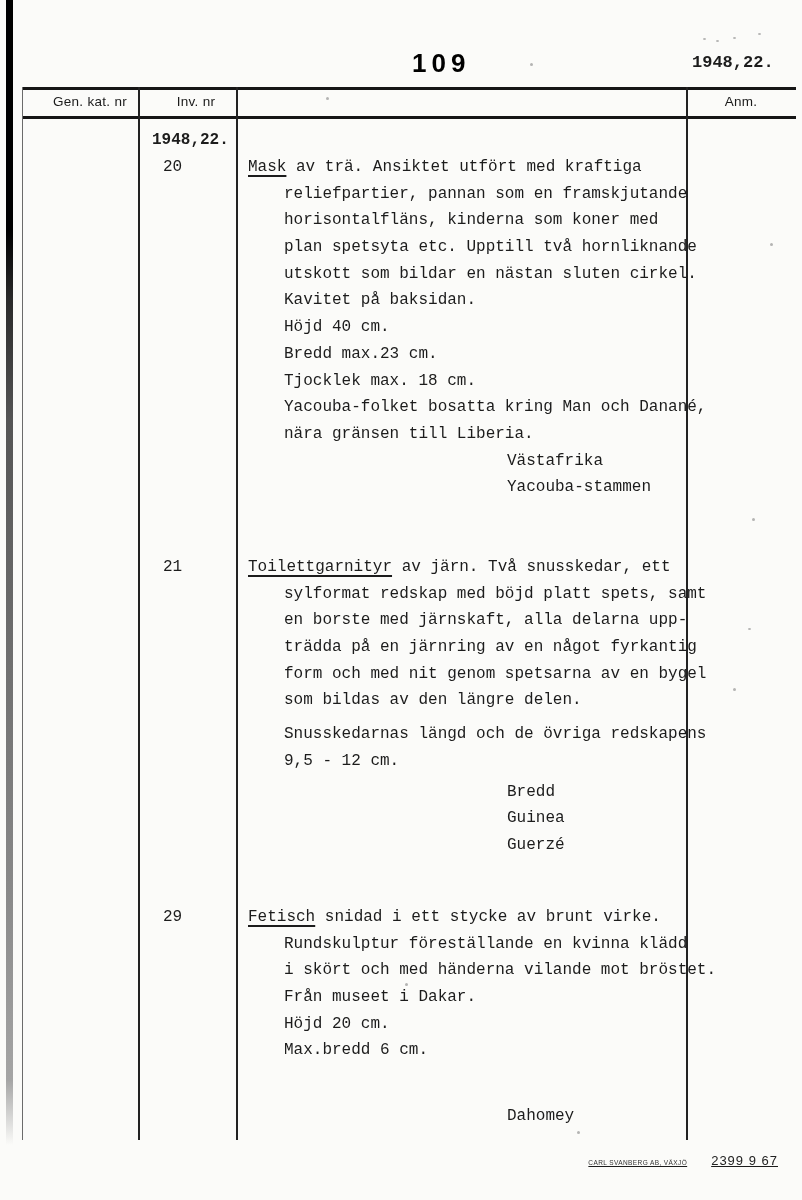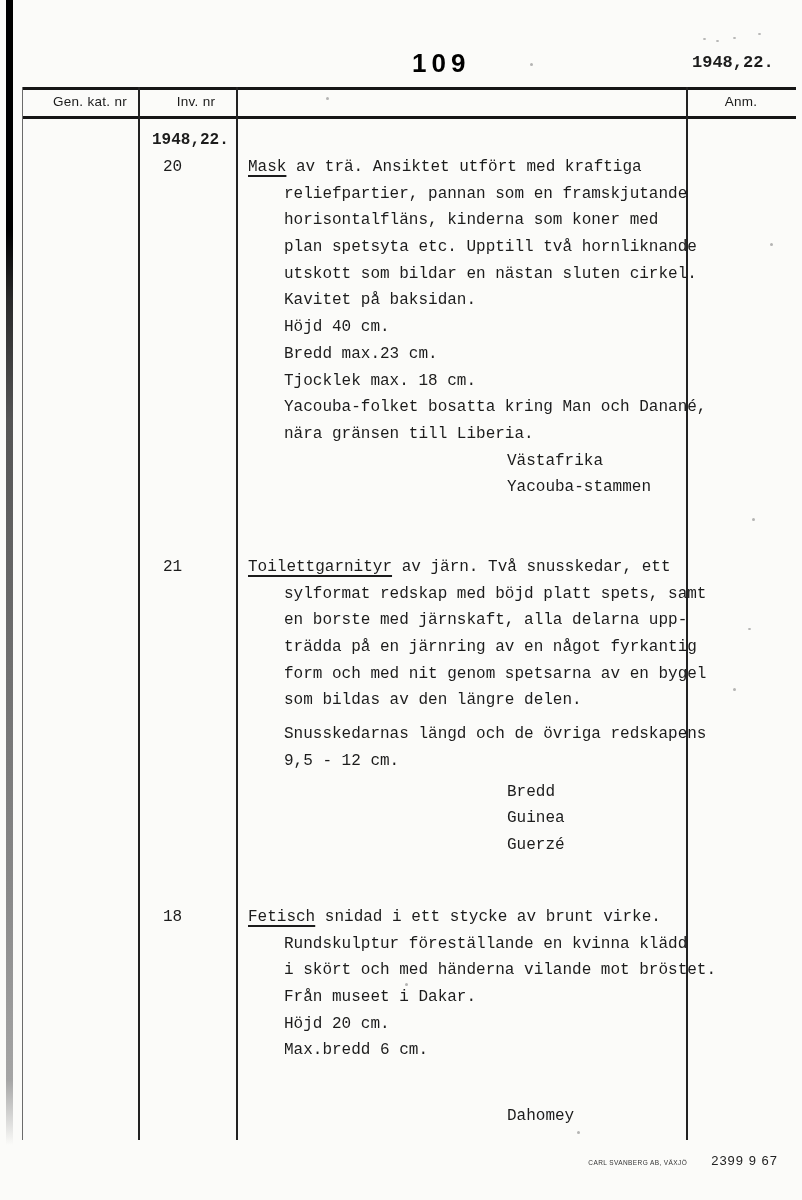--- a/index.html
+++ b/index.html
@@ -31,21 +31,21 @@
   .entry-text{position:absolute;left:248px;width:470px;}
   .t-line{height:26.7px;line-height:26.7px;white-space:pre;margin-left:36px;}
   .t-line.lead-line{margin-left:0;}
   .t-gap{width:100%;}
   .u{text-decoration:underline;text-underline-offset:4px;text-decoration-thickness:1.5px;}
   .locality-line{position:absolute;left:507px;height:26.7px;line-height:26.7px;white-space:pre;
     text-underline-offset:4px;text-decoration-thickness:1.5px;}
   .inv-label{position:absolute;left:152px;}
   .inv-number{position:absolute;left:163px;}
   
-  .footer{right:24px;top:1153px;display:flex;align-items:baseline;gap:24px;}
+  .footer{right:24px;top:1153px;display:flex;align-items:baseline;gap:24px;text-decoration:underline;}
   .printer-name{font-size:6.5px;letter-spacing:.4px;color:#333;}
   .printer-code{font-size:13px;letter-spacing:1px;color:#222;}
 </style>
 </head>
 <body>
 
 <div class="abs binding-bar"></div>
 
 <div class="speck" style="left:703px;top:38px;width:3px;height:2px;"></div>
 <div class="speck" style="left:716px;top:40px;width:3px;height:2px;"></div>
@@ -78,21 +78,21 @@
     <div class="inv-label tw tw-bold" style="top: 127.3px;">1948,22.</div>
     <div class="inv-number tw" style="top: 154px;">20</div>
     <div class="entry-text tw" style="top: 154px;"><div class="t-line lead-line"><span class="u">Mask</span> av trä. Ansiktet utfört med kraftiga</div><div class="t-line">reliefpartier, pannan som en framskjutande</div><div class="t-line">horisontalfläns, kinderna som koner med</div><div class="t-line">plan spetsyta etc. Upptill två hornliknande</div><div class="t-line">utskott som bildar en nästan sluten cirkel.</div><div class="t-line">Kavitet på baksidan.</div><div class="t-line">Höjd 40 cm.</div><div class="t-line">Bredd max.23 cm.</div><div class="t-line">Tjocklek max. 18 cm.</div><div class="t-line">Yacouba-folket bosatta kring Man och Danané,</div><div class="t-line">nära gränsen till Liberia.</div></div>
     <div class="locality-line tw" style="top: 447.7px;">Västafrika</div>
     <div class="locality-line tw" style="top: 474.4px;">Yacouba-stammen</div>
     <div class="inv-number tw" style="top: 554px;">21</div>
     <div class="entry-text tw" style="top: 554px;"><div class="t-line lead-line"><span class="u">Toilettgarnityr</span> av järn. Två snusskedar, ett</div><div class="t-line">sylformat redskap med böjd platt spets, samt</div><div class="t-line">en borste med järnskaft, alla delarna upp-</div><div class="t-line">trädda på en järnring av en något fyrkantig</div><div class="t-line">form och med nit genom spetsarna av en bygel</div><div class="t-line">som bildas av den längre delen.</div><div class="t-gap" style="height: 7px;"></div><div class="t-line">Snusskedarnas längd och de övriga redskapens</div><div class="t-line">9,5 - 12 cm.</div></div>
     <div class="locality-line tw" style="top: 778.6px;">Bredd</div>
     <div class="locality-line tw" style="top: 805.3px;">Guinea</div>
     <div class="locality-line tw" style="top: 832px;">Guerzé</div>
-    <div class="inv-number tw" style="top: 904px;">18</div>
+    <div class="inv-number tw" style="top: 904px;">29</div>
     <div class="entry-text tw" style="top: 904px;"><div class="t-line lead-line"><span class="u">Fetisch</span> snidad i ett stycke av brunt virke.</div><div class="t-line">Rundskulptur föreställande en kvinna klädd</div><div class="t-line">i skört och med händerna vilande mot bröstet.</div><div class="t-line">Från museet i Dakar.</div><div class="t-line">Höjd 20 cm.</div><div class="t-line">Max.bredd 6 cm.</div></div>
     <div class="locality-line tw" style="top: 1064.2px; margin-top: 39px;">Dahomey</div>
   </div>
 
 <div class="abs print footer">
   <span class="printer-name">CARL SVANBERG AB, VÄXJÖ</span>
   <span class="printer-code">2399 9 67</span>
 </div>
 
 </body></html>

